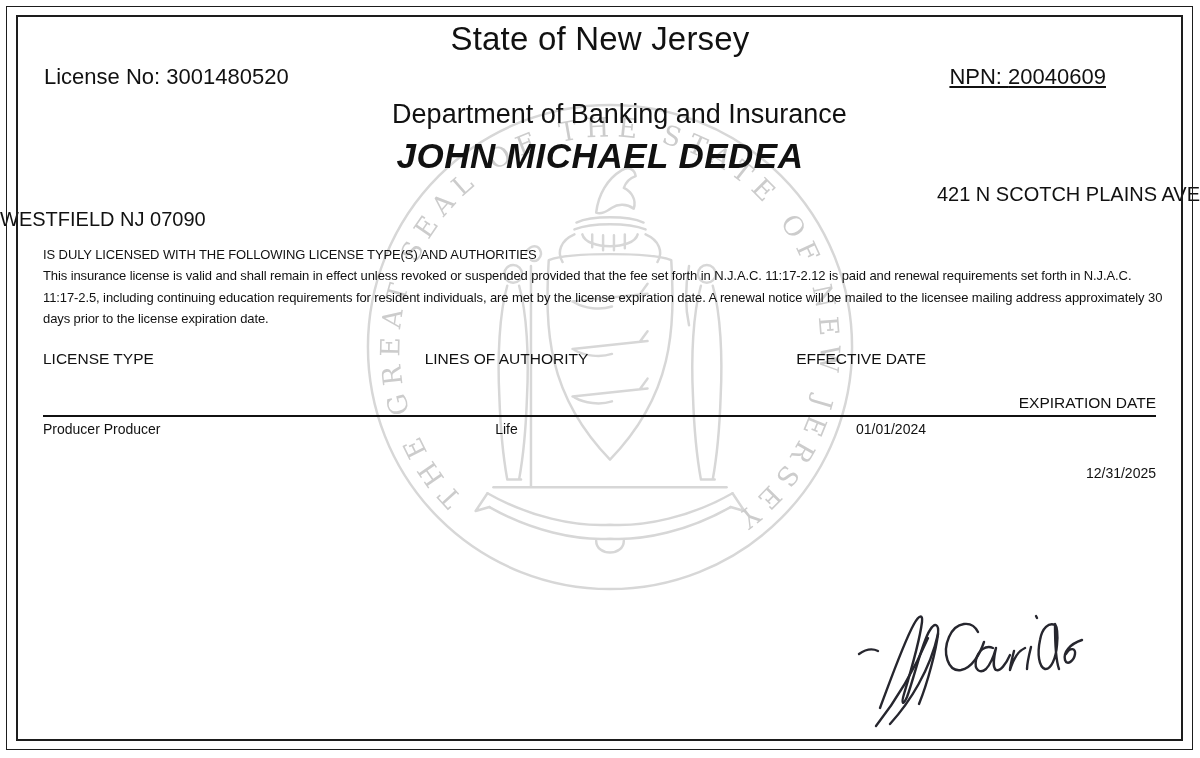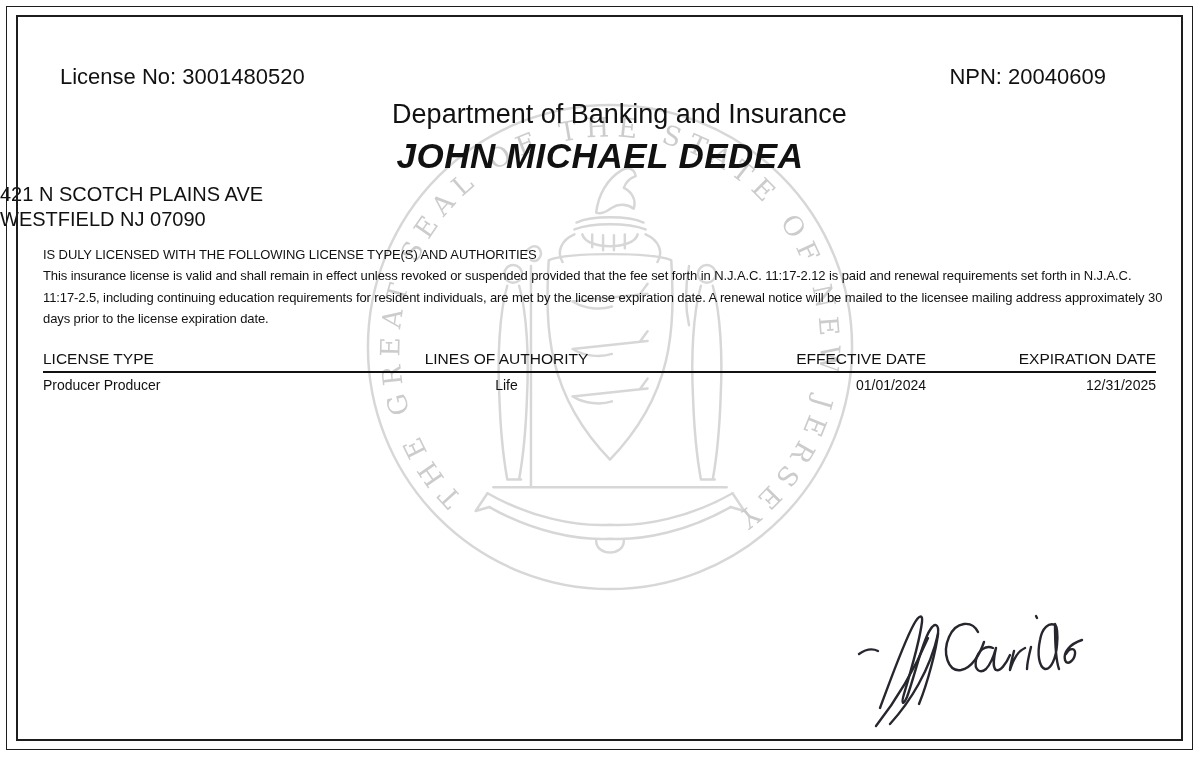--- a/index.html
+++ b/index.html
@@ -5,35 +5,35 @@
   html,body{margin:0;padding:0;background:#ffffff;}
   .page{
     position:relative;width:1200px;height:758px;background:#ffffff;overflow:hidden;
     font-family:"Liberation Sans",sans-serif;color:#111;
   }
   .border-outer{position:absolute;left:6px;top:6px;right:7px;bottom:8px;border:1.5px solid #1d1d1d;z-index:3;pointer-events:none;}
   .border-inner{position:absolute;left:16px;top:15px;right:17px;bottom:17px;border:2.5px solid #1d1d1d;z-index:3;pointer-events:none;}
   .seal{position:absolute;left:363px;top:100px;width:494px;height:494px;z-index:0;}
   .content{position:absolute;inset:0;z-index:1;}
   .doc-title{position:absolute;left:0;right:0;top:20px;text-align:center;font-size:33px;letter-spacing:.2px;}
-  .license-line{position:absolute;left:60px;top:64px;font-size:22px;}
-  .npn-line{position:absolute;right:94px;top:64px;font-size:22px;}
+  .license-line{position:absolute;left:44px;top:64px;font-size:22px;}
+  .npn-line{position:absolute;right:94px;top:64px;font-size:22px;text-decoration:underline;}
   .department{position:absolute;left:0;right:0;top:99px;text-align:center;font-size:27px;margin-left:39px;}
   .licensee-name{position:absolute;left:0;right:0;top:136px;text-align:center;font-size:35px;font-weight:bold;font-style:italic;letter-spacing:.5px;}
-  .addr1{position:absolute;left:0;right:0;top:183px;text-align:left;font-size:20px;}
+  .addr1{position:absolute;left:0;right:0;top:183px;text-align:right;font-size:20px;}
   .addr2{position:absolute;left:0;right:0;top:208px;text-align:left;font-size:20px;}
   .statement{position:absolute;left:43px;top:244px;width:1127px;font-size:13px;line-height:21.4px;letter-spacing:-0.1px;}
   .statement .heading{display:block;}
   .lic-table{position:absolute;left:43px;top:350px;width:1113px;}
   .thead{display:flex;font-weight:normal;font-size:15.5px;border-bottom:2.5px solid #111;padding-bottom:3px;}
   .trow{display:flex;font-size:14px;padding-top:4px;}
   .c1{width:242px;text-align:left;}
   .c2{width:443px;text-align:center;}
   .c3{width:198px;}
-  .c4{width:230px;}
+  .c4{width:230px;margin-top:44px;}
   .thead .c3,.thead .c4,.trow .c3,.trow .c4{text-align:right;}
   .signature{position:absolute;left:856px;top:590px;width:230px;height:145px;z-index:2;}
 </style>
 </head>
 <body>
 
 <div class="page">
 
   <svg class="seal" viewBox="0 0 500 500" aria-hidden="true">
     <defs>
@@ -72,20 +72,21 @@
       <path d="M126 398 L114 416 L128 412 M374 398 L386 416 L372 412"></path>
       <path d="M236 446 C236 462 264 462 264 446"></path>
     </g>
     <text font-size="27" letter-spacing="8" font-family="&quot;DejaVu Serif&quot;, serif" fill="#cccccc">
       <textPath href="#seal-ring" startOffset="165">THE GREAT SEAL OF THE STATE OF NEW JERSEY</textPath>
     </text>
   </svg>
 
   <div class="content">
 
+    <div class="doc-title">State of New Jersey</div>
 
     <div class="license-line"><span>License No:</span> <span>3001480520</span></div>
 
     <div class="npn-line"><span>NPN:</span> <span>20040609</span></div>
 
     <div class="department">Department of Banking and Insurance</div>
 
     <div class="licensee-name">JOHN MICHAEL DEDEA</div>
 
     <div class="addr1">421 N SCOTCH PLAINS AVE</div>

